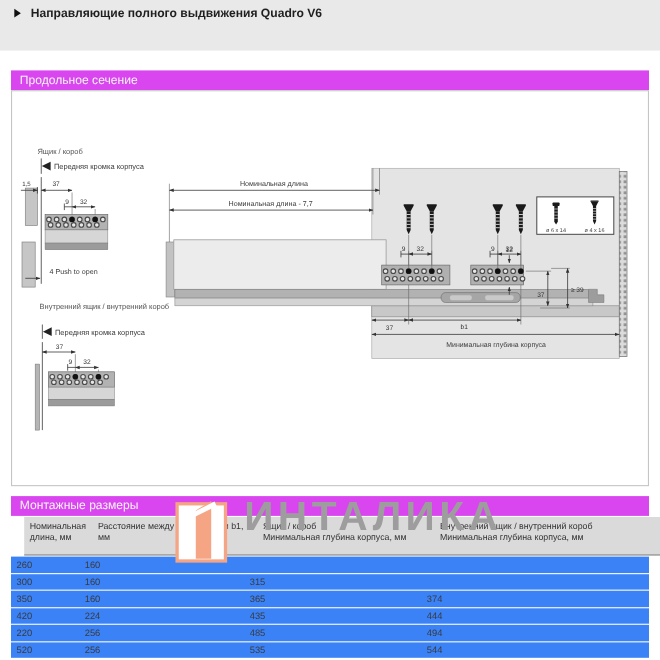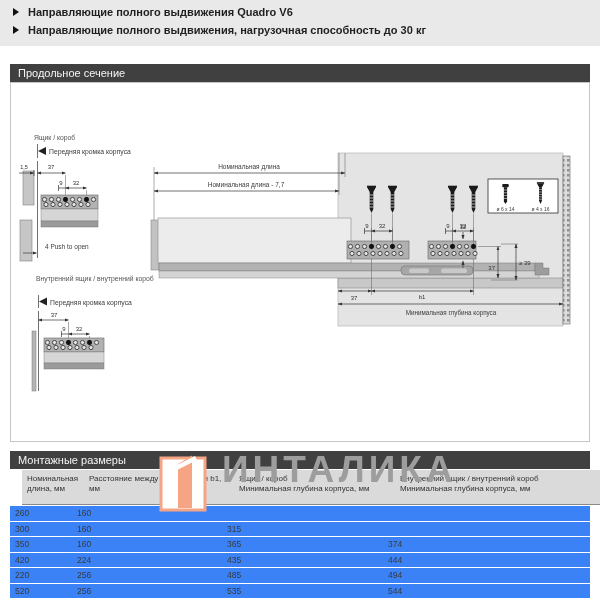--- a/index.html
+++ b/index.html
@@ -5,21 +5,21 @@
   html,body{margin:0;padding:0;background:#fff;}
   .page{position:relative;width:600px;height:600px;background:#ffffff;overflow:hidden;
         font-family:"Liberation Sans",sans-serif;padding-left:27px;}
   
   .topband{position:absolute;left:0;top:0;width:600px;height:46px;background:#e9e9e9;}
   .bullet-line{position:absolute;left:13px;display:flex;align-items:center;}
   .bullet-line .txt{font-size:11px;font-weight:bold;color:#1f1f1f;}
   .tri{width:0;height:0;border-left:6px solid #111;border-top:4px solid transparent;
        border-bottom:4px solid transparent;display:inline-block;margin-right:9px;}
   
-  .secbar{position:absolute;left:10px;width:580px;height:18px;background:#404040;color:#f5f5f5;
+  .secbar{position:absolute;left:10px;width:580px;height:18px;background:#d946ef;color:#f5f5f5;
           font-size:11px;line-height:18px;padding-left:8px;box-sizing:border-box;}
   
   .diagram{position:absolute;left:10px;top:82px;width:580px;height:360px;background:#fff;
            border:1px solid #c5c5c5;box-sizing:border-box;}
   svg text{font-family:"Liberation Sans",sans-serif;fill:#3c3c3c;}
   .dimtxt{font-size:6px;fill:#333;}
   .lbltxt{font-size:6.8px;fill:#555;}
   .dim{stroke:#333;stroke-width:0.7;fill:none;}
   .ext{stroke:#666;stroke-width:0.55;}
   .tick{stroke:#333;stroke-width:0.7;}
@@ -37,24 +37,20 @@
 </style>
 </head>
 <body>
 
 <div class="page">
 
   <div class="topband">
     <div class="bullet-line" style="top:6px;">
       <span class="tri"></span>
       <span class="txt">Направляющие полного выдвижения Quadro V6</span>
-    </div>
-    <div class="bullet-line" style="top:24px;">
-      <span class="tri"></span>
-      <span class="txt">Направляющие полного выдвижения, нагрузочная способность до 30 кг</span>
     </div>
   </div>
 
   <div class="secbar" style="top:64px;">Продольное сечение</div>
 
   <div class="diagram">
     <svg width="578" height="358" viewBox="0 0 578 358">
       <defs>
         <marker id="ar" viewBox="0 0 8 8" refX="7.5" refY="4" markerWidth="6" markerHeight="6" orient="auto-start-reverse">
           <path d="M0,1 L8,4 L0,7 z" fill="#333"></path>

